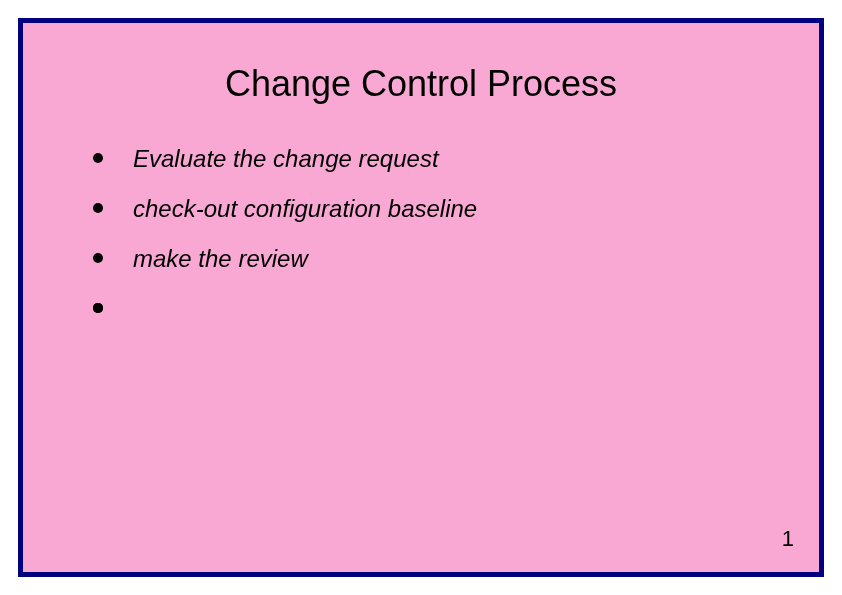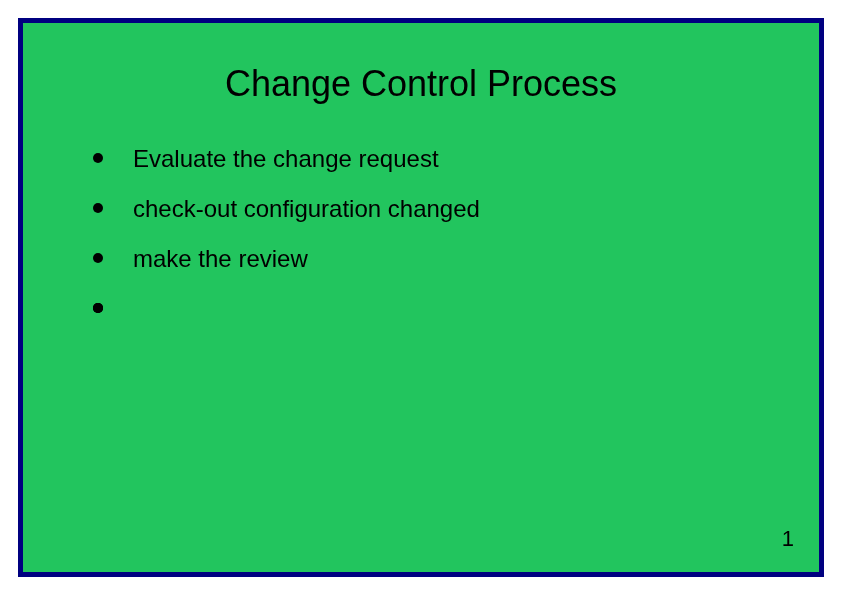--- a/index.html
+++ b/index.html
@@ -14,34 +14,35 @@
     font-family: Arial, Helvetica, sans-serif;
     position: relative;
   }
   .slide-frame {
     position: absolute;
     top: 18px;
     left: 18px;
     right: 18px;
     bottom: 18px;
     border: 5px solid #000080;
-    background: #22c55e;
+    background: #f9a8d4;
     padding: 30px 50px 20px 50px;
   }
   .title {
     text-align: center;
     font-size: 36px;
     font-weight: normal;
     color: #000000;
     margin-bottom: 40px;
     margin-top: 10px;
   }
   .bullet-list {
     list-style: none;
     padding-left: 20px;
+    font-style: italic;
   }
   .bullet-item {
     position: relative;
     font-size: 24px;
     color: #000000;
     margin-bottom: 22px;
     padding-left: 40px;
   }
   .bullet-marker {
     position: absolute;
@@ -65,21 +66,21 @@
 
 <div class="slide-frame">
   <h1 class="title">Change Control Process</h1>
   <ul class="bullet-list">
     <li class="bullet-item">
       <span class="bullet-marker"></span>
       <span>Evaluate the change request</span>
     </li>
     <li class="bullet-item">
       <span class="bullet-marker"></span>
-      <span>check-out configuration changed</span>
+      <span>check-out configuration baseline</span>
     </li>
     <li class="bullet-item">
       <span class="bullet-marker"></span>
       <span>make the review</span>
     </li>
     <li class="bullet-item">
       <span class="bullet-marker"></span>
     </li>
     <li class="bullet-item">
       <span class="bullet-marker"></span>

